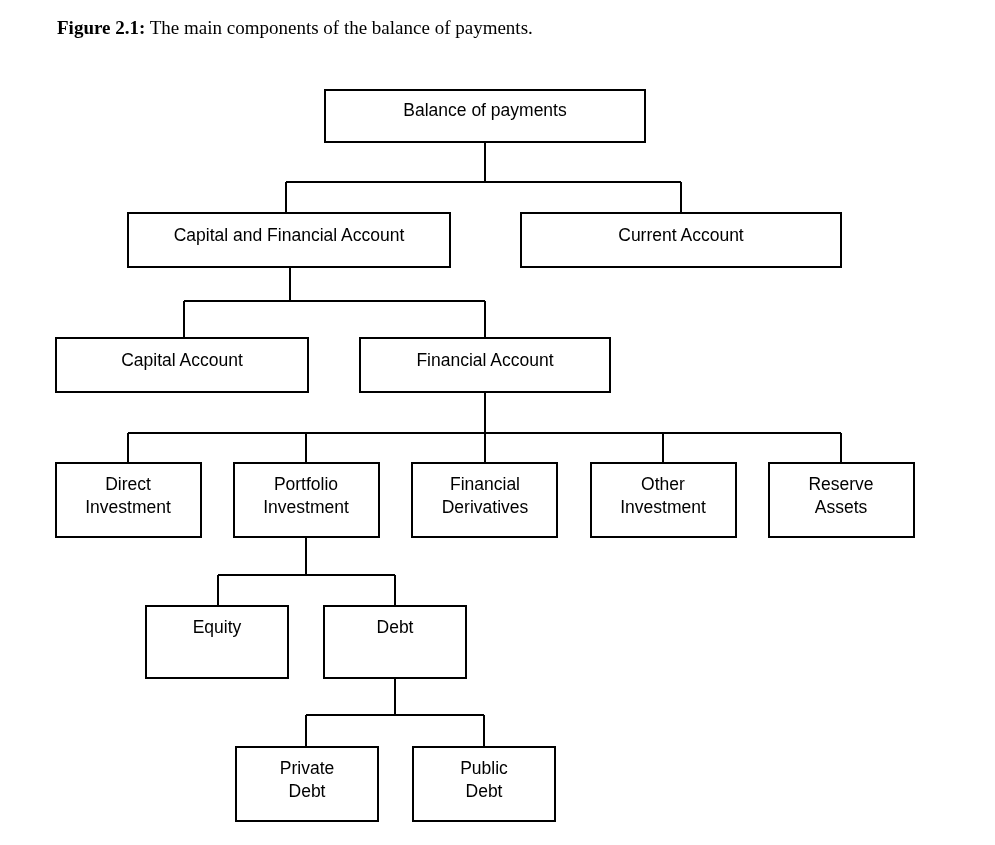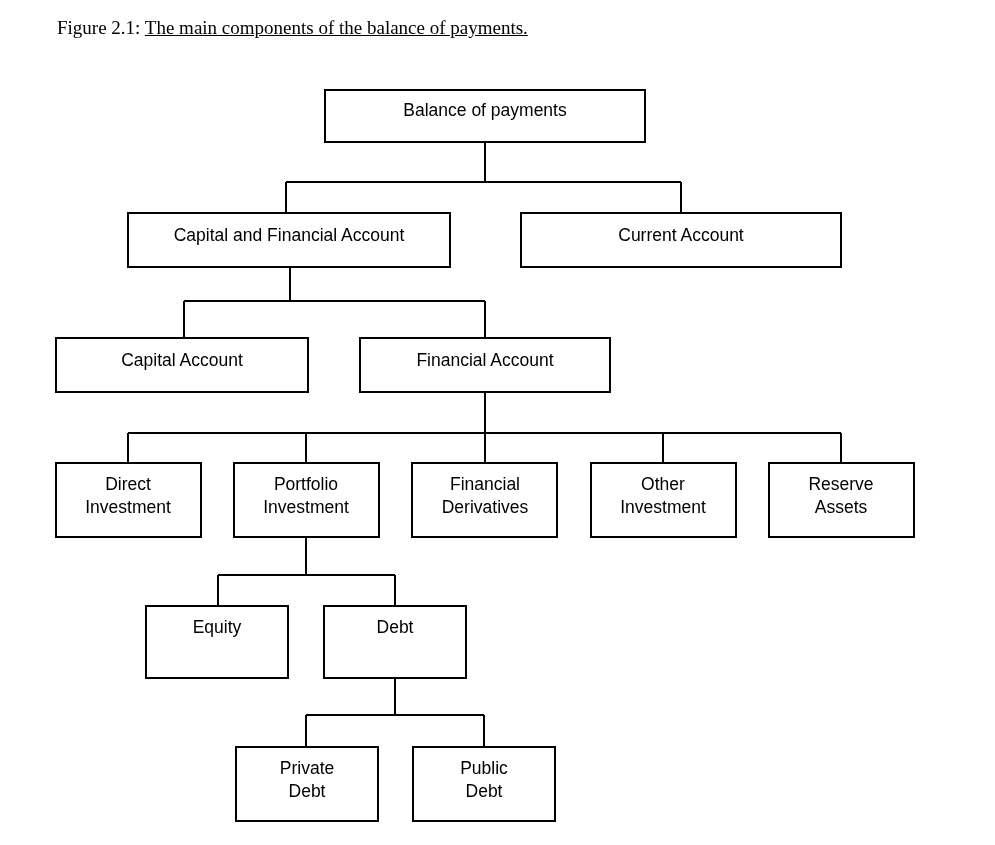--- a/index.html
+++ b/index.html
@@ -19,25 +19,24 @@
     position: absolute;
     left: 57px;
     top: 17px;
     font-family: "Liberation Serif", serif;
     font-size: 19px;
     color: #000000;
     white-space: nowrap;
     line-height: 1.2;
   }
   #caption .cap-label {
-    font-weight: normal;
+    font-weight: bold;
   }
   #caption .cap-text {
     font-weight: normal;
-    text-decoration: underline;
   }
   #diagram {
     position: absolute;
     left: 0;
     top: 0;
   }
   .node-box {
     fill: #ffffff;
     stroke: #000000;
     stroke-width: 2;

